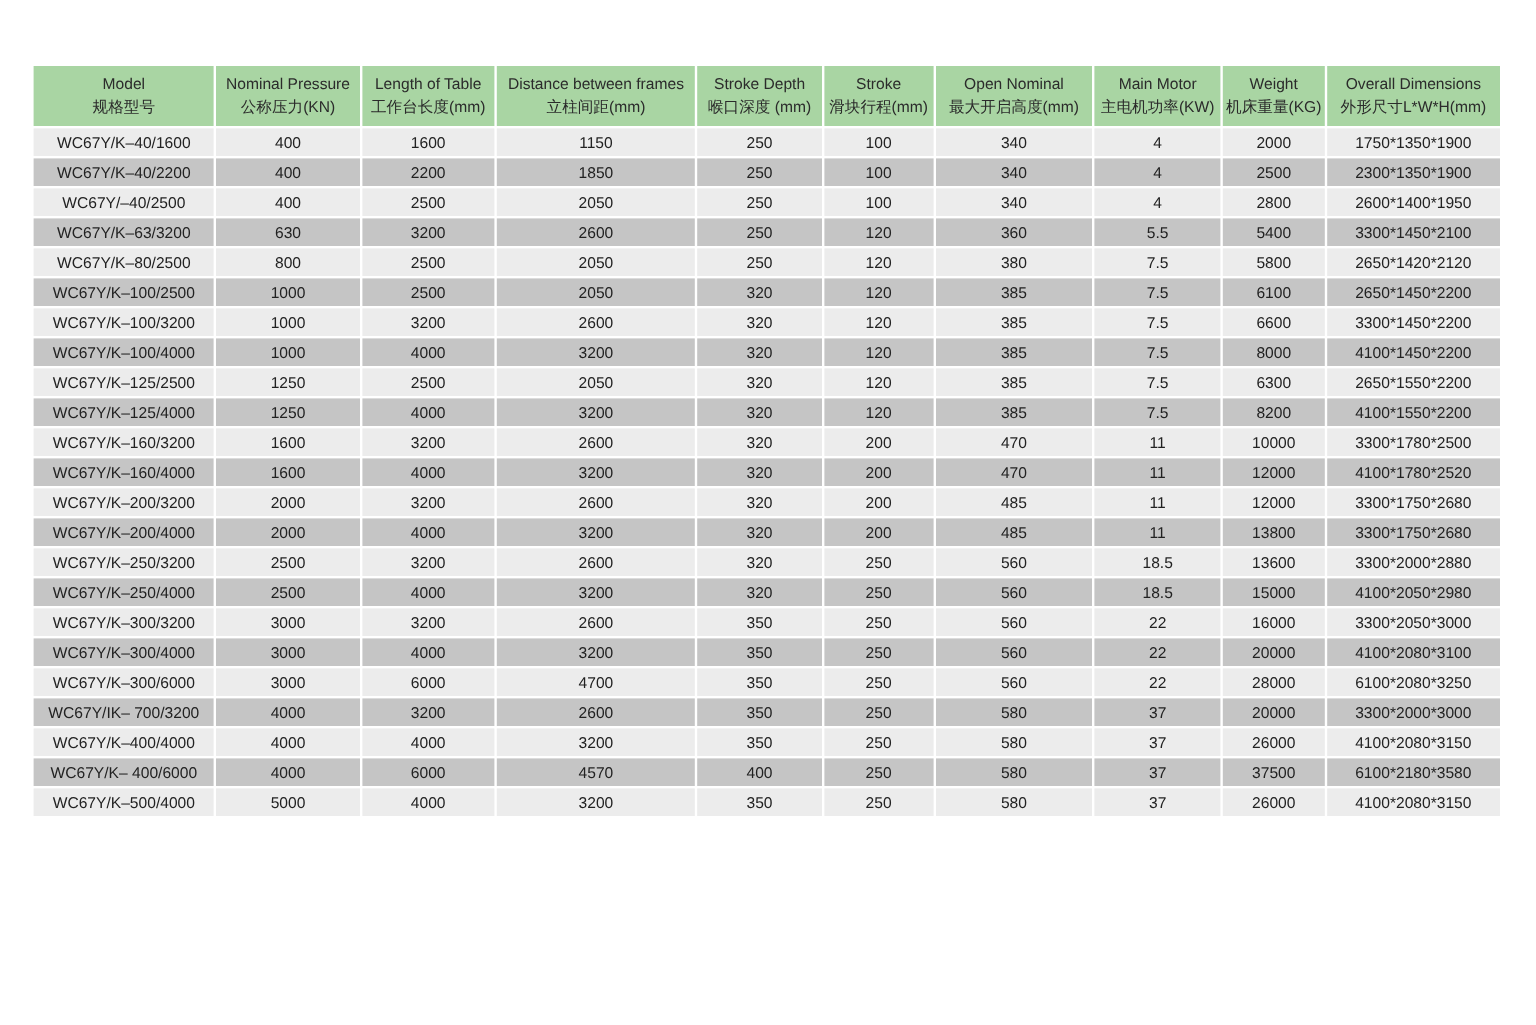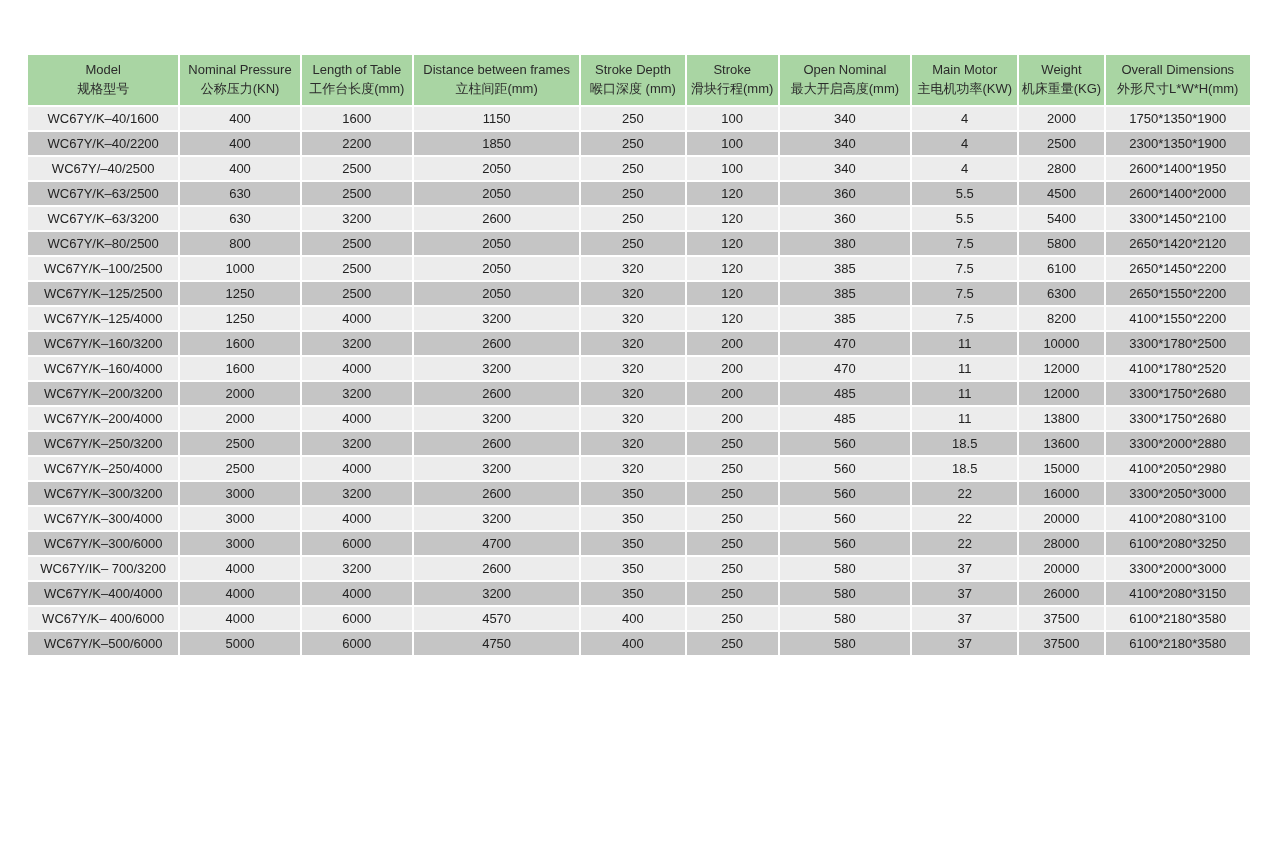--- a/index.html
+++ b/index.html
@@ -147,32 +147,20 @@
           <td>2500</td>
           <td>2050</td>
           <td>250</td>
           <td>100</td>
           <td>340</td>
           <td>4</td>
           <td>2800</td>
           <td>2600*1400*1950</td>
         </tr>
         <tr>
-          <td>WC67Y/K–63/2500</td>
-          <td>630</td>
-          <td>2500</td>
-          <td>2050</td>
-          <td>250</td>
-          <td>120</td>
-          <td>360</td>
-          <td>5.5</td>
-          <td>4500</td>
-          <td>2600*1400*2000</td>
-        </tr>
-        <tr>
           <td>WC67Y/K–63/3200</td>
           <td>630</td>
           <td>3200</td>
           <td>2600</td>
           <td>250</td>
           <td>120</td>
           <td>360</td>
           <td>5.5</td>
           <td>5400</td>
           <td>3300*1450*2100</td>
@@ -193,20 +181,44 @@
           <td>WC67Y/K–100/2500</td>
           <td>1000</td>
           <td>2500</td>
           <td>2050</td>
           <td>320</td>
           <td>120</td>
           <td>385</td>
           <td>7.5</td>
           <td>6100</td>
           <td>2650*1450*2200</td>
+        </tr>
+        <tr>
+          <td>WC67Y/K–100/3200</td>
+          <td>1000</td>
+          <td>3200</td>
+          <td>2600</td>
+          <td>320</td>
+          <td>120</td>
+          <td>385</td>
+          <td>7.5</td>
+          <td>6600</td>
+          <td>3300*1450*2200</td>
+        </tr>
+        <tr>
+          <td>WC67Y/K–100/4000</td>
+          <td>1000</td>
+          <td>4000</td>
+          <td>3200</td>
+          <td>320</td>
+          <td>120</td>
+          <td>385</td>
+          <td>7.5</td>
+          <td>8000</td>
+          <td>4100*1450*2200</td>
         </tr>
         <tr>
           <td>WC67Y/K–125/2500</td>
           <td>1250</td>
           <td>2500</td>
           <td>2050</td>
           <td>320</td>
           <td>120</td>
           <td>385</td>
           <td>7.5</td>
@@ -363,26 +375,26 @@
           <td>6000</td>
           <td>4570</td>
           <td>400</td>
           <td>250</td>
           <td>580</td>
           <td>37</td>
           <td>37500</td>
           <td>6100*2180*3580</td>
         </tr>
         <tr>
-          <td>WC67Y/K–500/6000</td>
+          <td>WC67Y/K–500/4000</td>
           <td>5000</td>
-          <td>6000</td>
-          <td>4750</td>
-          <td>400</td>
+          <td>4000</td>
+          <td>3200</td>
+          <td>350</td>
           <td>250</td>
           <td>580</td>
           <td>37</td>
-          <td>37500</td>
-          <td>6100*2180*3580</td>
+          <td>26000</td>
+          <td>4100*2080*3150</td>
         </tr>
       </tbody>
   </table>
 </div>
 
 </body></html>

